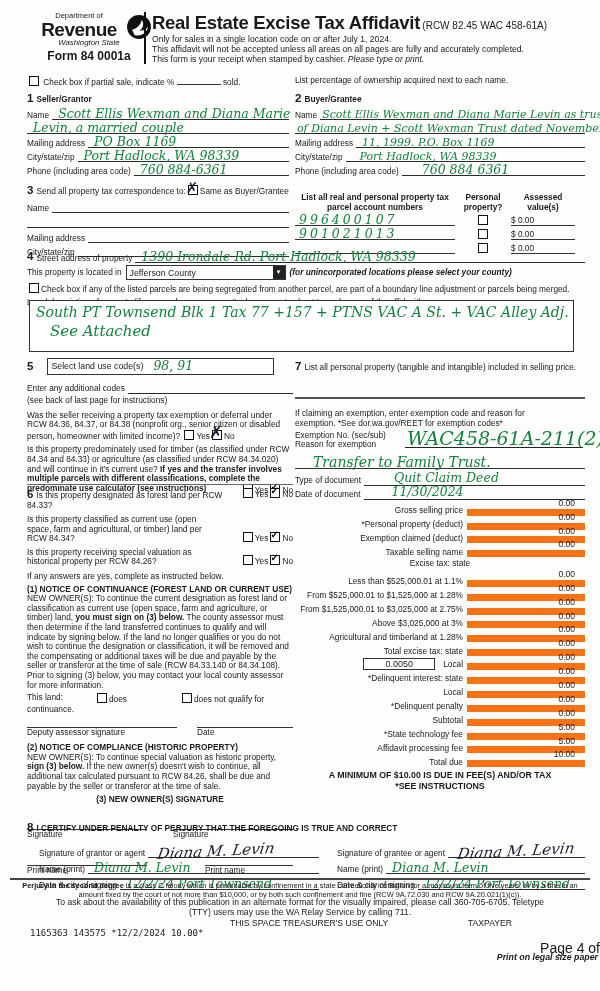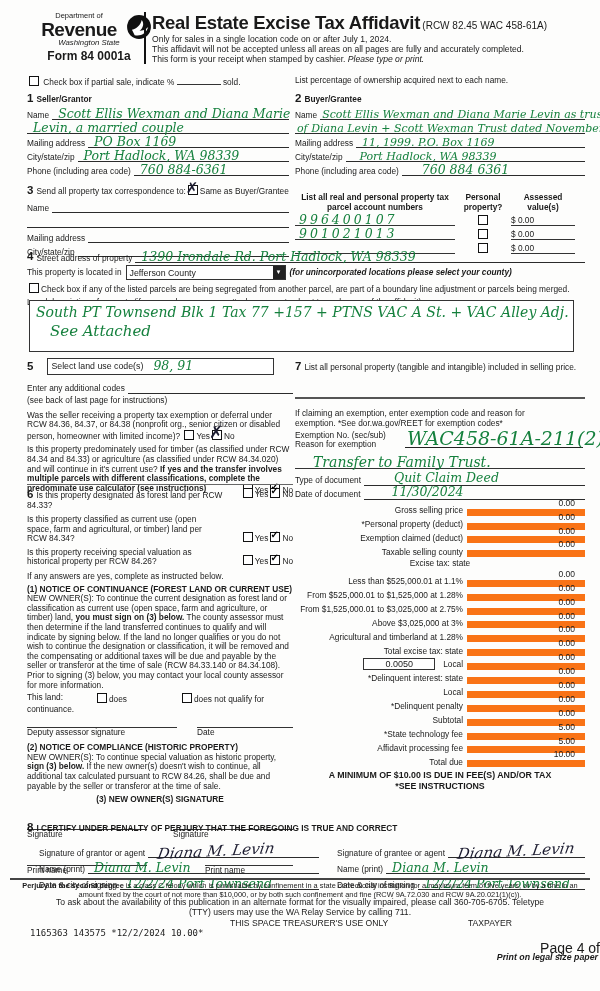--- a/index.html
+++ b/index.html
@@ -314,21 +314,21 @@
         </div>
       <div class="fee-row">
           <span class="fee-label">*Personal property (deduct)</span>
           <span class="fee-val">0.00</span>
         </div>
       <div class="fee-row">
           <span class="fee-label">Exemption claimed (deduct)</span>
           <span class="fee-val">0.00</span>
         </div>
       <div class="fee-row">
-          <span class="fee-label">Taxable selling county</span>
+          <span class="fee-label">Taxable selling name</span>
           <span class="fee-val">0.00</span>
         </div>
       <div style="text-align:center;height:13.5px;padding-top:2px;">Excise tax: state</div>
       <div class="fee-row">
           <span class="fee-label">Less than $525,000.01 at 1.1%</span>
           <span class="fee-val">0.00</span>
         </div>
       <div class="fee-row">
           <span class="fee-label">From $525,000.01 to $1,525,000 at 1.28%</span>
           <span class="fee-val">0.00</span>

